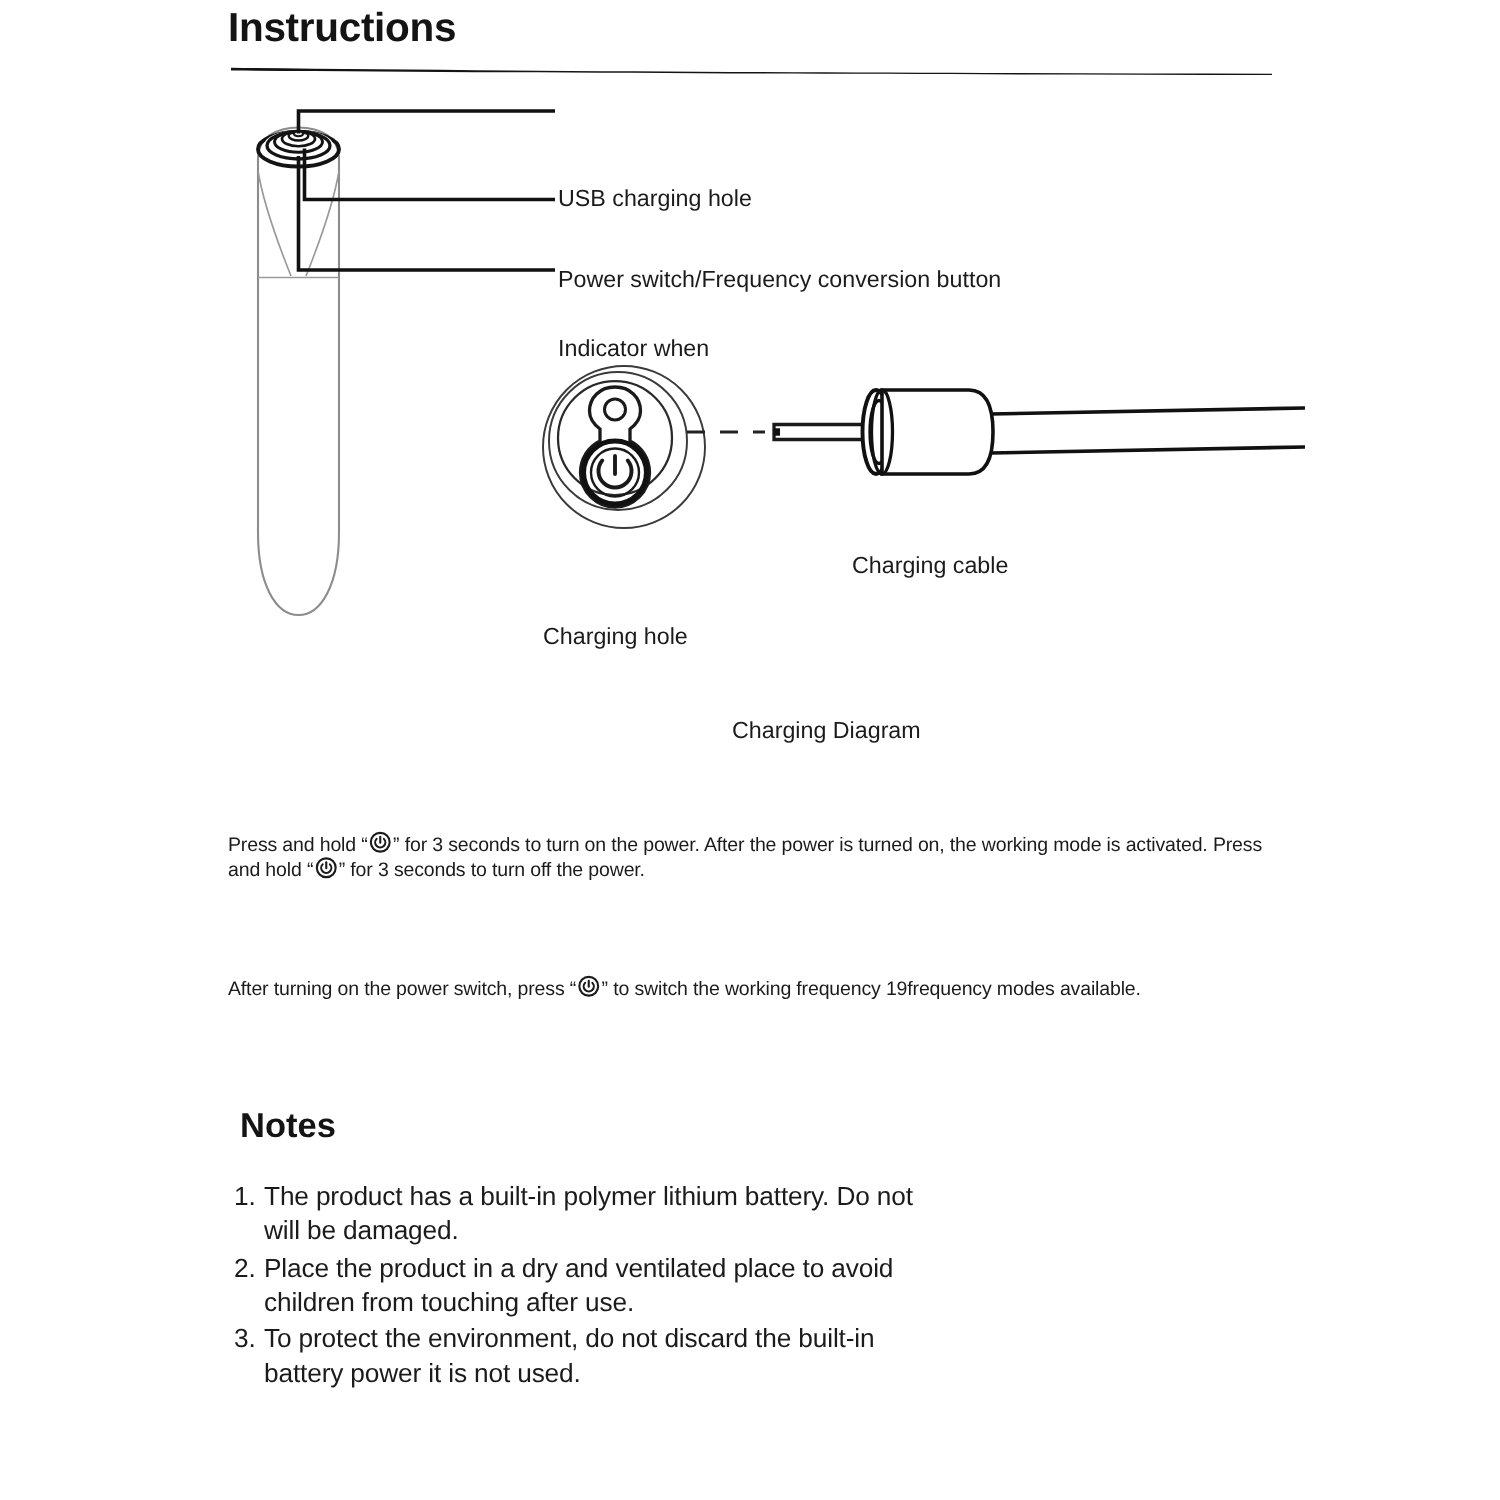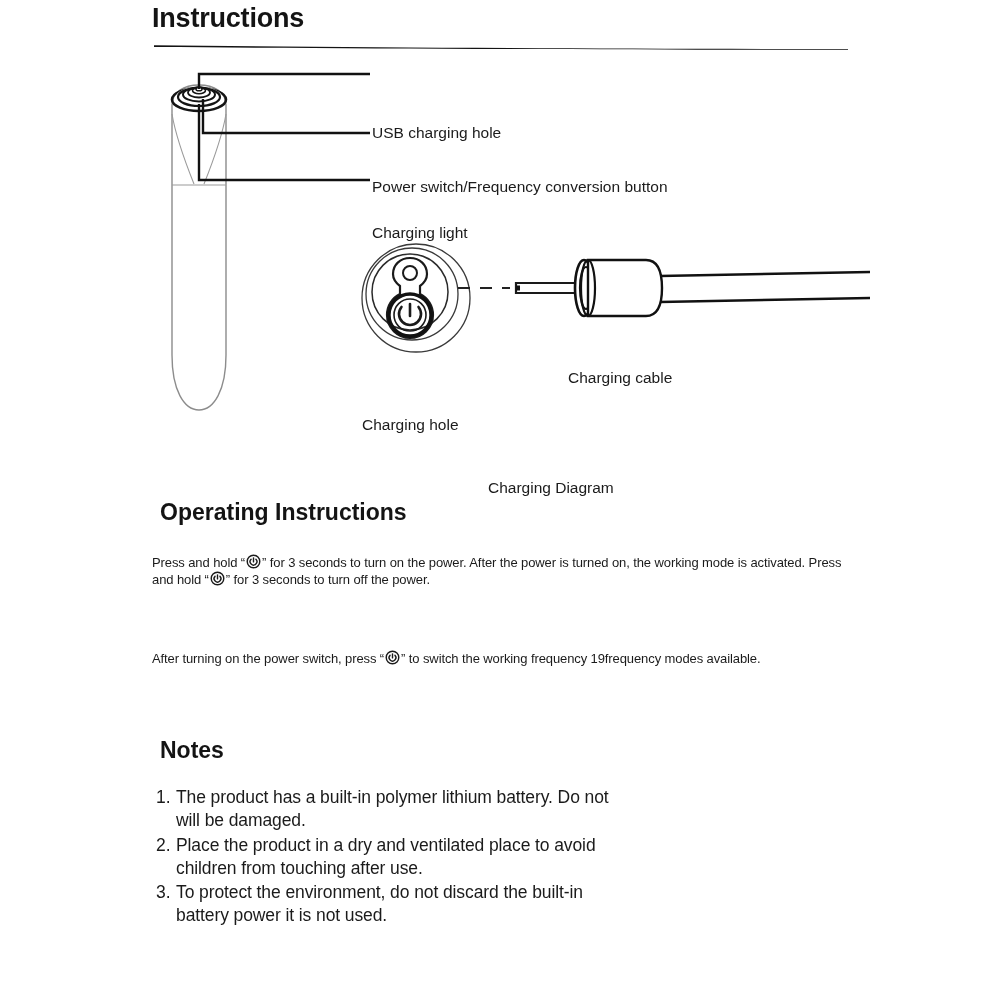--- a/index.html
+++ b/index.html
@@ -109,21 +109,21 @@
 
         <path d="M53,47 L53,81 L220,81"></path>
 
         <path d="M49,52 L49,128 L220,128"></path>
       </g>
     </svg>
 
     
     <div class="callout-label" id="lbl-usb">USB charging hole</div>
     <div class="callout-label" id="lbl-power">Power switch/Frequency conversion button</div>
-    <div class="callout-label" id="lbl-indicator">Charging light</div>
+    <div class="callout-label" id="lbl-indicator">Indicator when</div>
 
     
     <svg style="position:absolute;left:200px;top:180px;" width="520" height="140" viewBox="0 0 520 140">
 
       <g fill="none">
         <circle cx="66" cy="66" r="54" stroke="#3a3a3a" stroke-width="1.3"></circle>
         <circle cx="62" cy="62" r="46" stroke="#3a3a3a" stroke-width="1.3"></circle>
         <circle cx="60" cy="60" r="38" stroke="#2a2a2a" stroke-width="1.5"></circle>
 
         <path d="M60,26 C70,26 77,33 77,42 C77,47 74,51 70,54
@@ -156,21 +156,20 @@
         <line x1="310" y1="44" x2="520" y2="40" stroke="#111111" stroke-width="2.4"></line>
         <line x1="310" y1="70" x2="520" y2="66" stroke="#111111" stroke-width="2.4"></line>
       </g>
     </svg>
 
     <div class="callout-label" id="lbl-charging-hole">Charging hole</div>
     <div class="callout-label" id="lbl-charging-cable">Charging cable</div>
     <div class="callout-label" id="lbl-charging-diagram">Charging Diagram</div>
   </div>
 
-  <div class="sec-title" id="h-operating">Operating Instructions</div>
 
   <div class="body-para" id="p-op1">
     <span>Press and hold “</span><span class="pwr"><svg viewBox="0 0 16 16">
         <circle cx="8" cy="8" r="6.7" fill="none" stroke="#1b1b1b" stroke-width="1.5"></circle>
         <path d="M8,4.1 L8,8.4" stroke="#1b1b1b" stroke-width="1.5" stroke-linecap="round"></path>
         <path d="M5.4,5.6 A3.6,3.6 0 1 0 10.6,5.6" fill="none" stroke="#1b1b1b" stroke-width="1.5" stroke-linecap="round"></path>
       </svg></span><span>” for 3 seconds to turn on the power. After the power is turned on, the working mode is activated. Press and hold “</span><span class="pwr"><svg viewBox="0 0 16 16">
         <circle cx="8" cy="8" r="6.7" fill="none" stroke="#1b1b1b" stroke-width="1.5"></circle>
         <path d="M8,4.1 L8,8.4" stroke="#1b1b1b" stroke-width="1.5" stroke-linecap="round"></path>
         <path d="M5.4,5.6 A3.6,3.6 0 1 0 10.6,5.6" fill="none" stroke="#1b1b1b" stroke-width="1.5" stroke-linecap="round"></path>

